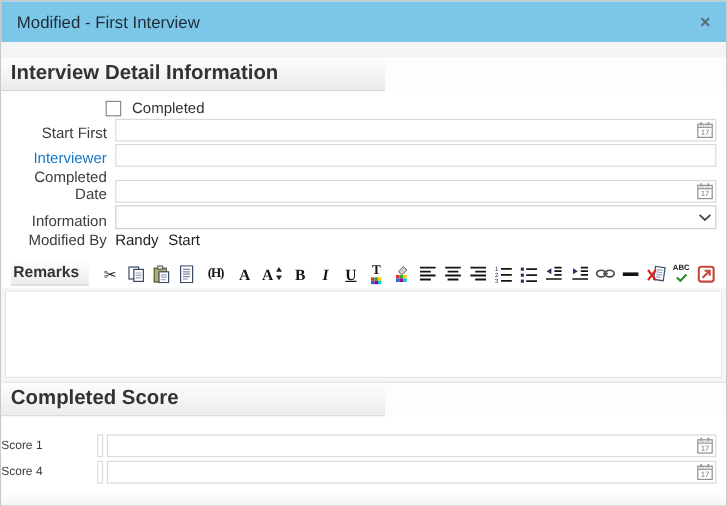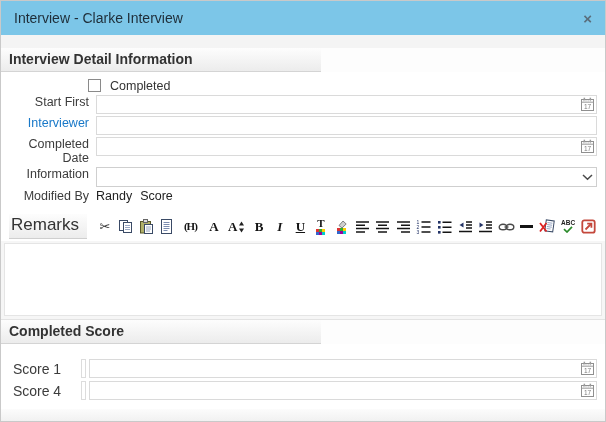--- a/index.html
+++ b/index.html
@@ -10,27 +10,27 @@
 
   
   .titlebar { height:34px; flex:0 0 34px; background:#7cc6e8; display:flex;
               align-items:center; padding:0 13px; }
   .titlebar .title { font-size:14px; color:#1e2d38; }
   .titlebar .close { margin-left:auto; font-size:15px; font-weight:bold; color:#5a6e7c;
                      cursor:pointer; line-height:1; }
   .title-gap { height:13px; flex:0 0 13px; background:#f4f4f4; }
 
   
-  .section-header { width:320px; font-size:14px; font-weight:bold; color:#333;
+  .section-header { width:320px; font-size:17px; font-weight:bold; color:#333;
                     padding:3px 8px 4px; background:linear-gradient(180deg,#fdfdfd,#ececec);
                     border-bottom:1px solid #d4d4d4; }
 
   
   .form-block { background:#fff; padding:5px 0 4px; }
-  .row { display:flex; align-items:flex-start; margin:2px 0; }
+  .row { display:flex; align-items:flex-end; margin:2px 0; }
   .flabel { width:95px; flex:0 0 95px; text-align:right; padding-right:7px;
             font-size:12.5px; color:#3c3c3c; }
   .flabel.link { color:#1878c8; }
   .ctrl { flex:1; margin-right:8px; }
   .input-wrap { display:flex; align-items:center; border:1px solid #dadada;
                 background:#fff; height:19px; }
   .input-wrap input { flex:1; border:0; outline:0; font-size:12px; padding:0 4px;
                       font-family:inherit; color:#222; background:transparent; min-width:0; }
   .cal-btn { width:17px; flex:0 0 17px; display:flex; align-items:center;
              justify-content:center; cursor:pointer; }
@@ -40,21 +40,21 @@
   .select-wrap .chev { width:18px; display:flex; justify-content:center; }
   .checkbox { width:13px; height:13px; border:1px solid #8a8a8a; background:#fff;
               display:inline-block; cursor:pointer; }
   .cb-row { padding-left:87px; }
   .cb-label { font-size:12.5px; color:#333; margin-left:9px; }
   .static-value { font-size:12.5px; color:#222; }
   .static-value .gap { display:inline-block; width:8px; }
 
   
   .remarks-bar { display:flex; align-items:center; background:#fff; padding:5px 6px 2px 8px; }
-  .remarks-title { font-size:17px; font-weight:normal; color:#333; padding:1px 8px 3px 2px;
+  .remarks-title { font-size:13px; font-weight:bold; color:#333; padding:1px 8px 3px 2px;
                    background:linear-gradient(180deg,#fdfdfd,#ececec);
                    border-bottom:1px solid #cfcfcf; flex:0 0 auto; }
   .rt-toolbar { flex:1; display:flex; align-items:center; justify-content:space-between;
                 margin-left:8px; }
   .rt-btn { width:20px; height:18px; display:flex; align-items:center; justify-content:center;
             cursor:pointer; flex-direction:column; line-height:1; }
   .tletter { font-family:"Liberation Serif","DejaVu Serif",serif; font-weight:bold;
              font-size:13px; color:#141414; }
   .tletter.it { font-style:italic; }
   .tletter.un { text-decoration:underline; }
@@ -65,41 +65,41 @@
   .stack { display:flex; flex-direction:column; align-items:center; gap:0; }
   .abc { font-size:6.5px; font-weight:bold; color:#222; letter-spacing:0; }
 
   .editor-zone { background:#f6f6f6; padding:2px 3px 3px; }
   .editor { height:73px; background:#fff; border:1px solid #e5e5e5; }
   .strip { height:12px; background:#ededed; border-top:1px solid #e3e3e3; }
 
   
   .score-block { background:#fff; padding:12px 0 6px; }
   .srow { display:flex; align-items:center; margin:3px 0; }
-  .slabel { width:80px; flex:0 0 80px; text-align:center; padding-right:8px;
-            font-size:14px; color:#3c3c3c; }
+  .slabel { width:80px; flex:0 0 80px; text-align:left; padding-right:8px;
+            font-size:10px; color:#3c3c3c; }
   .prefix-box { width:5px; height:19px; border:1px solid #dcdcdc; background:#fff;
                 margin-right:3px; flex:0 0 5px; }
 
   
   .footer { margin-top:auto; flex:1; min-height:42px;
             background:linear-gradient(180deg,#fcfcfc 0,#ededed 40%,#e3e3e3 100%);
             display:flex; align-items:center; justify-content:center; gap:7px;
             padding-top:6px; }
   .btn { min-width:79px; height:23px; background:linear-gradient(180deg,#6f6f6f,#565656);
          border:1px solid #4c4c4c; border-radius:3px; color:#fff; font-size:13px;
          font-family:inherit; cursor:pointer; padding:0 14px; }
 </style>
 </head>
 <body>
 
 <div class="dialog">
 
   <div class="titlebar">
-    <span class="title">Interview - Clarke Interview</span>
+    <span class="title">Modified - First Interview</span>
     <span class="close">×</span>
   </div>
   <div class="title-gap"></div>
 
   <div class="section-header">Interview Detail Information</div>
 
   <div class="form-block">
     <div class="row cb-row">
       <span class="checkbox"></span>
       <span class="cb-label">Completed</span>
@@ -162,21 +162,21 @@
               <path d="M1 1 L5.5 5.3 L10 1" fill="none" stroke="#4a4a4a" stroke-width="1.5"></path>
             </svg>
           </span>
         </div>
       </div>
     </div>
 
     <div class="row">
       <label class="flabel">Modified By</label>
       <div class="ctrl static-value">
-        <span>Randy</span><span class="gap"></span><span>Score</span>
+        <span>Randy</span><span class="gap"></span><span>Start</span>
       </div>
     </div>
   </div>
 
   <div class="remarks-bar">
     <span class="remarks-title">Remarks</span>
     <div class="rt-toolbar">
 
       <span class="rt-btn">
         <span class="glyph">✂</span>

